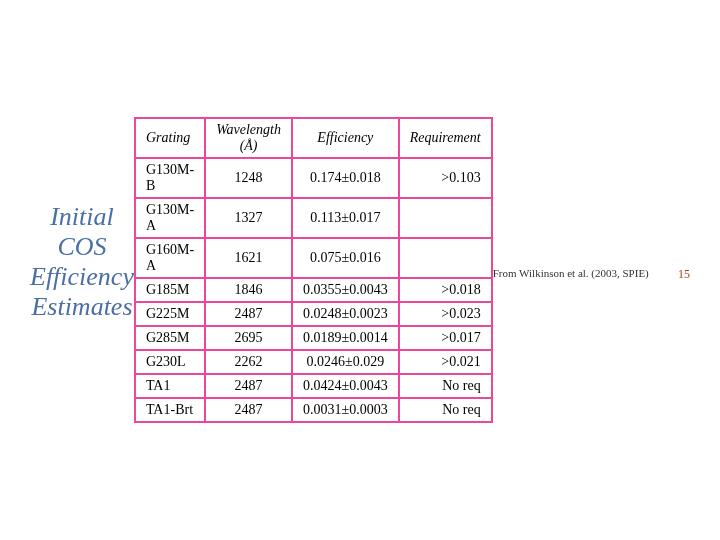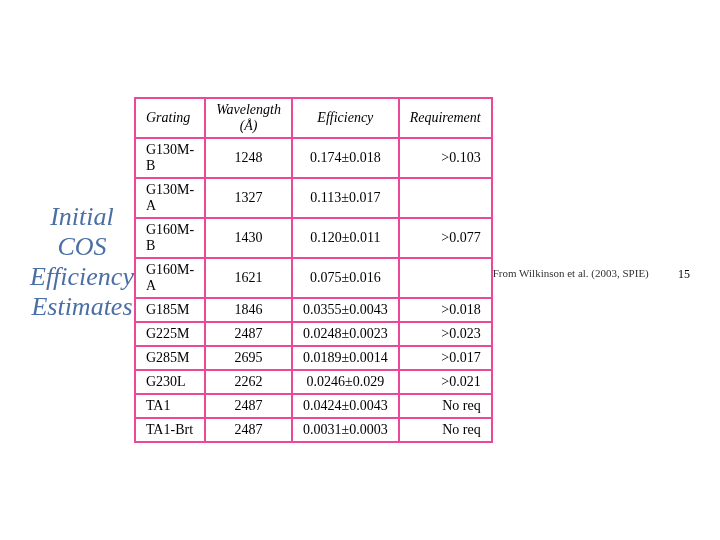--- a/index.html
+++ b/index.html
@@ -66,21 +66,21 @@
       margin-top: 8px;
     }
 
     .footer-note {
       font-size: 11px;
       color: #333;
     }
 
     .page-number {
       font-size: 12px;
-      color: #000000;
+      color: #c2410c;
       align-self: flex-end;
     }
   </style>
 </head>
 <body>
 
 <div class="page-container">
   <h1 class="page-title">Initial COS Efficiency Estimates</h1>
 
   <table class="data-table">
@@ -97,26 +97,20 @@
           <td>G130M-B</td>
           <td>1248</td>
           <td>0.174±0.018</td>
           <td>&gt;0.103</td>
         </tr>
         <tr>
           <td>G130M-A</td>
           <td>1327</td>
           <td>0.113±0.017</td>
           <td></td>
-        </tr>
-        <tr>
-          <td>G160M-B</td>
-          <td>1430</td>
-          <td>0.120±0.011</td>
-          <td>&gt;0.077</td>
         </tr>
         <tr>
           <td>G160M-A</td>
           <td>1621</td>
           <td>0.075±0.016</td>
           <td></td>
         </tr>
         <tr>
           <td>G185M</td>
           <td>1846</td>

